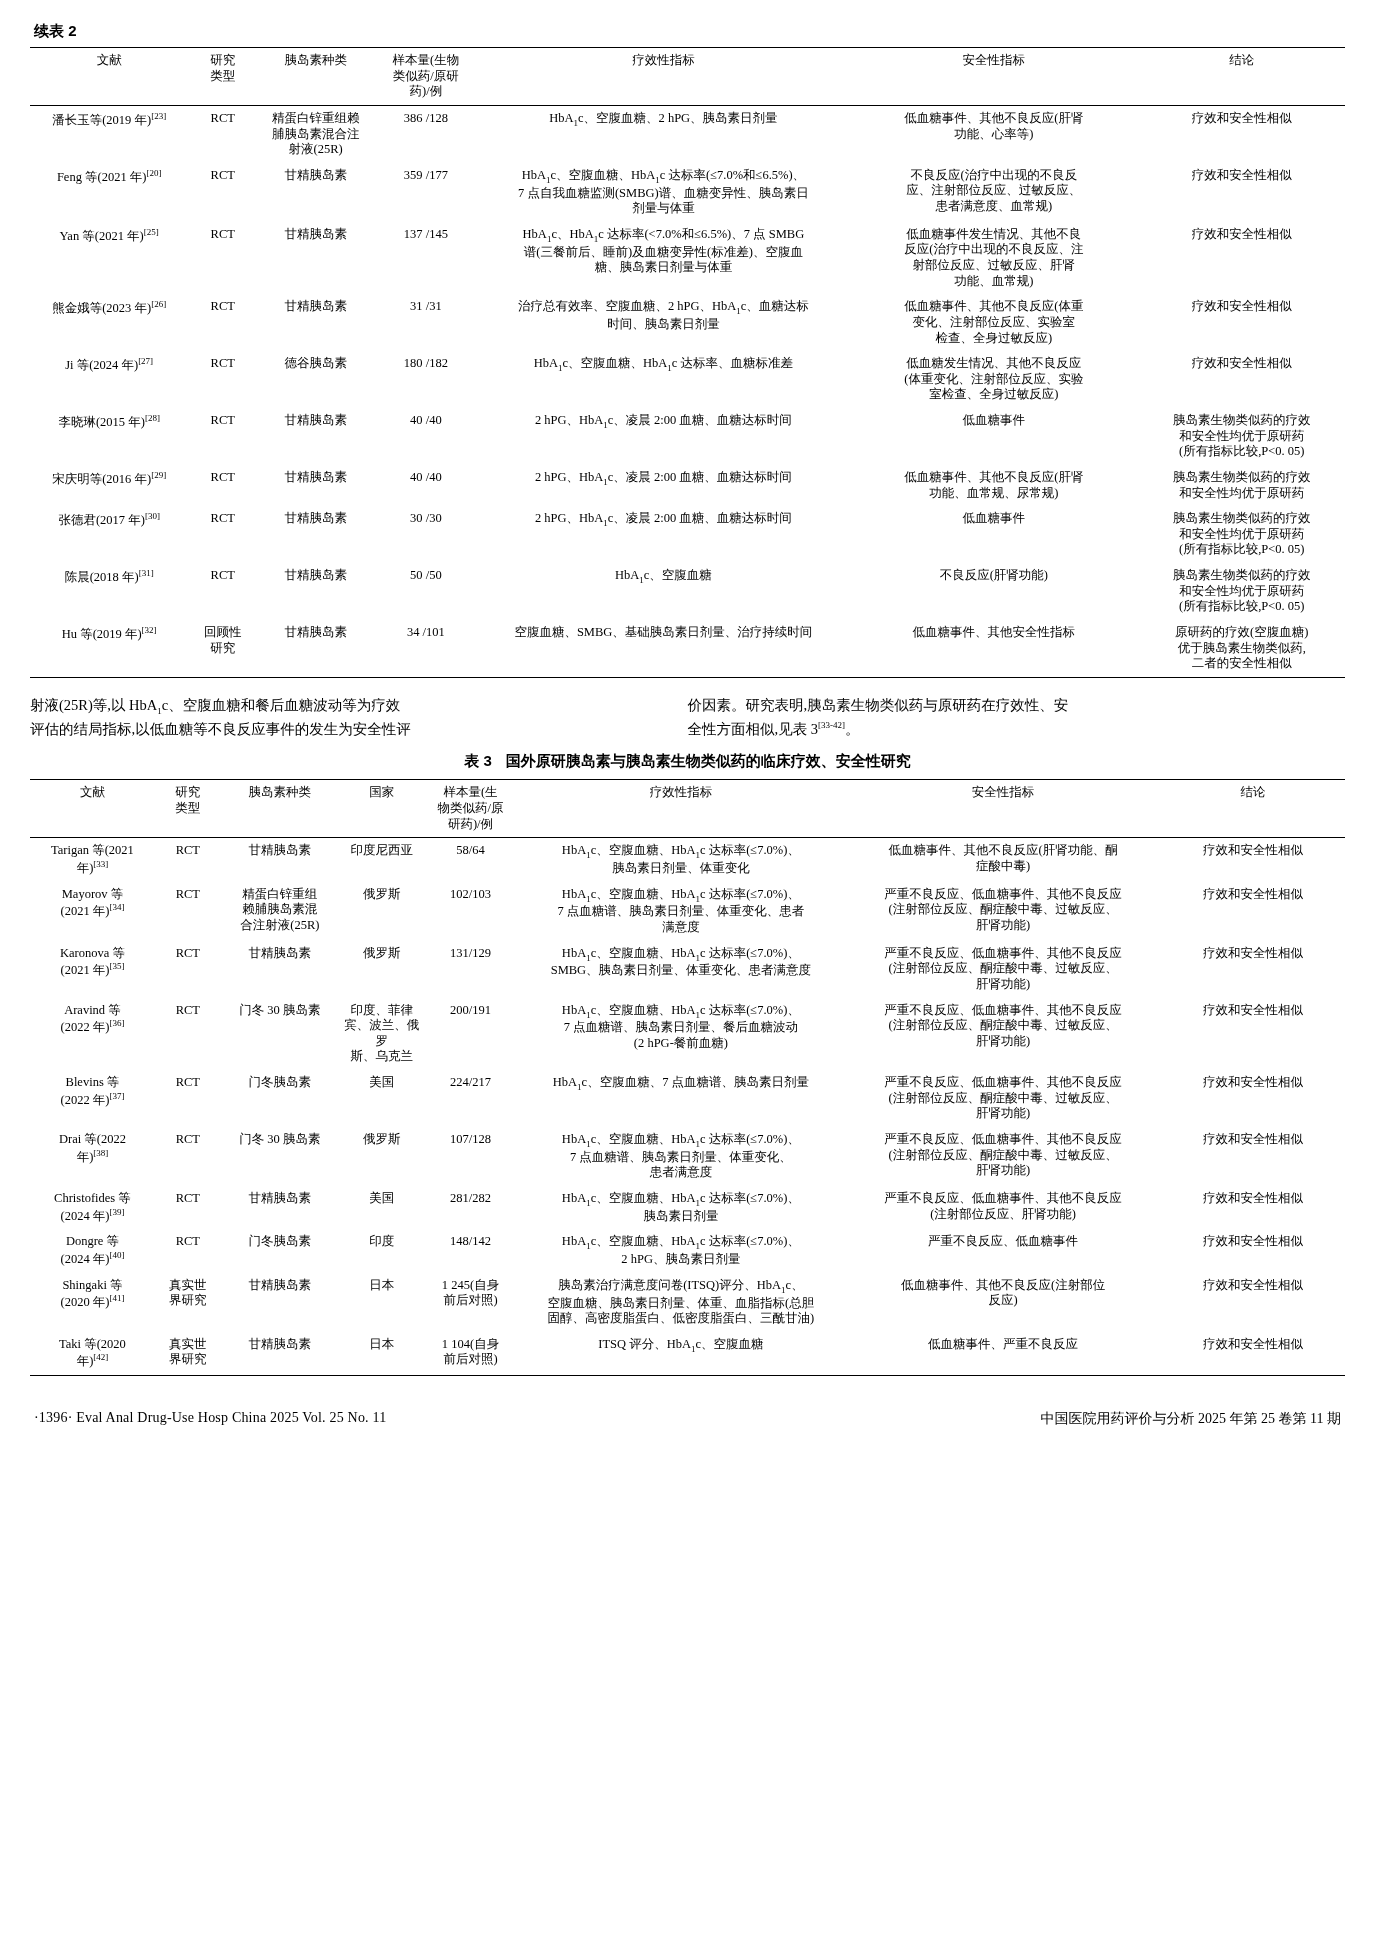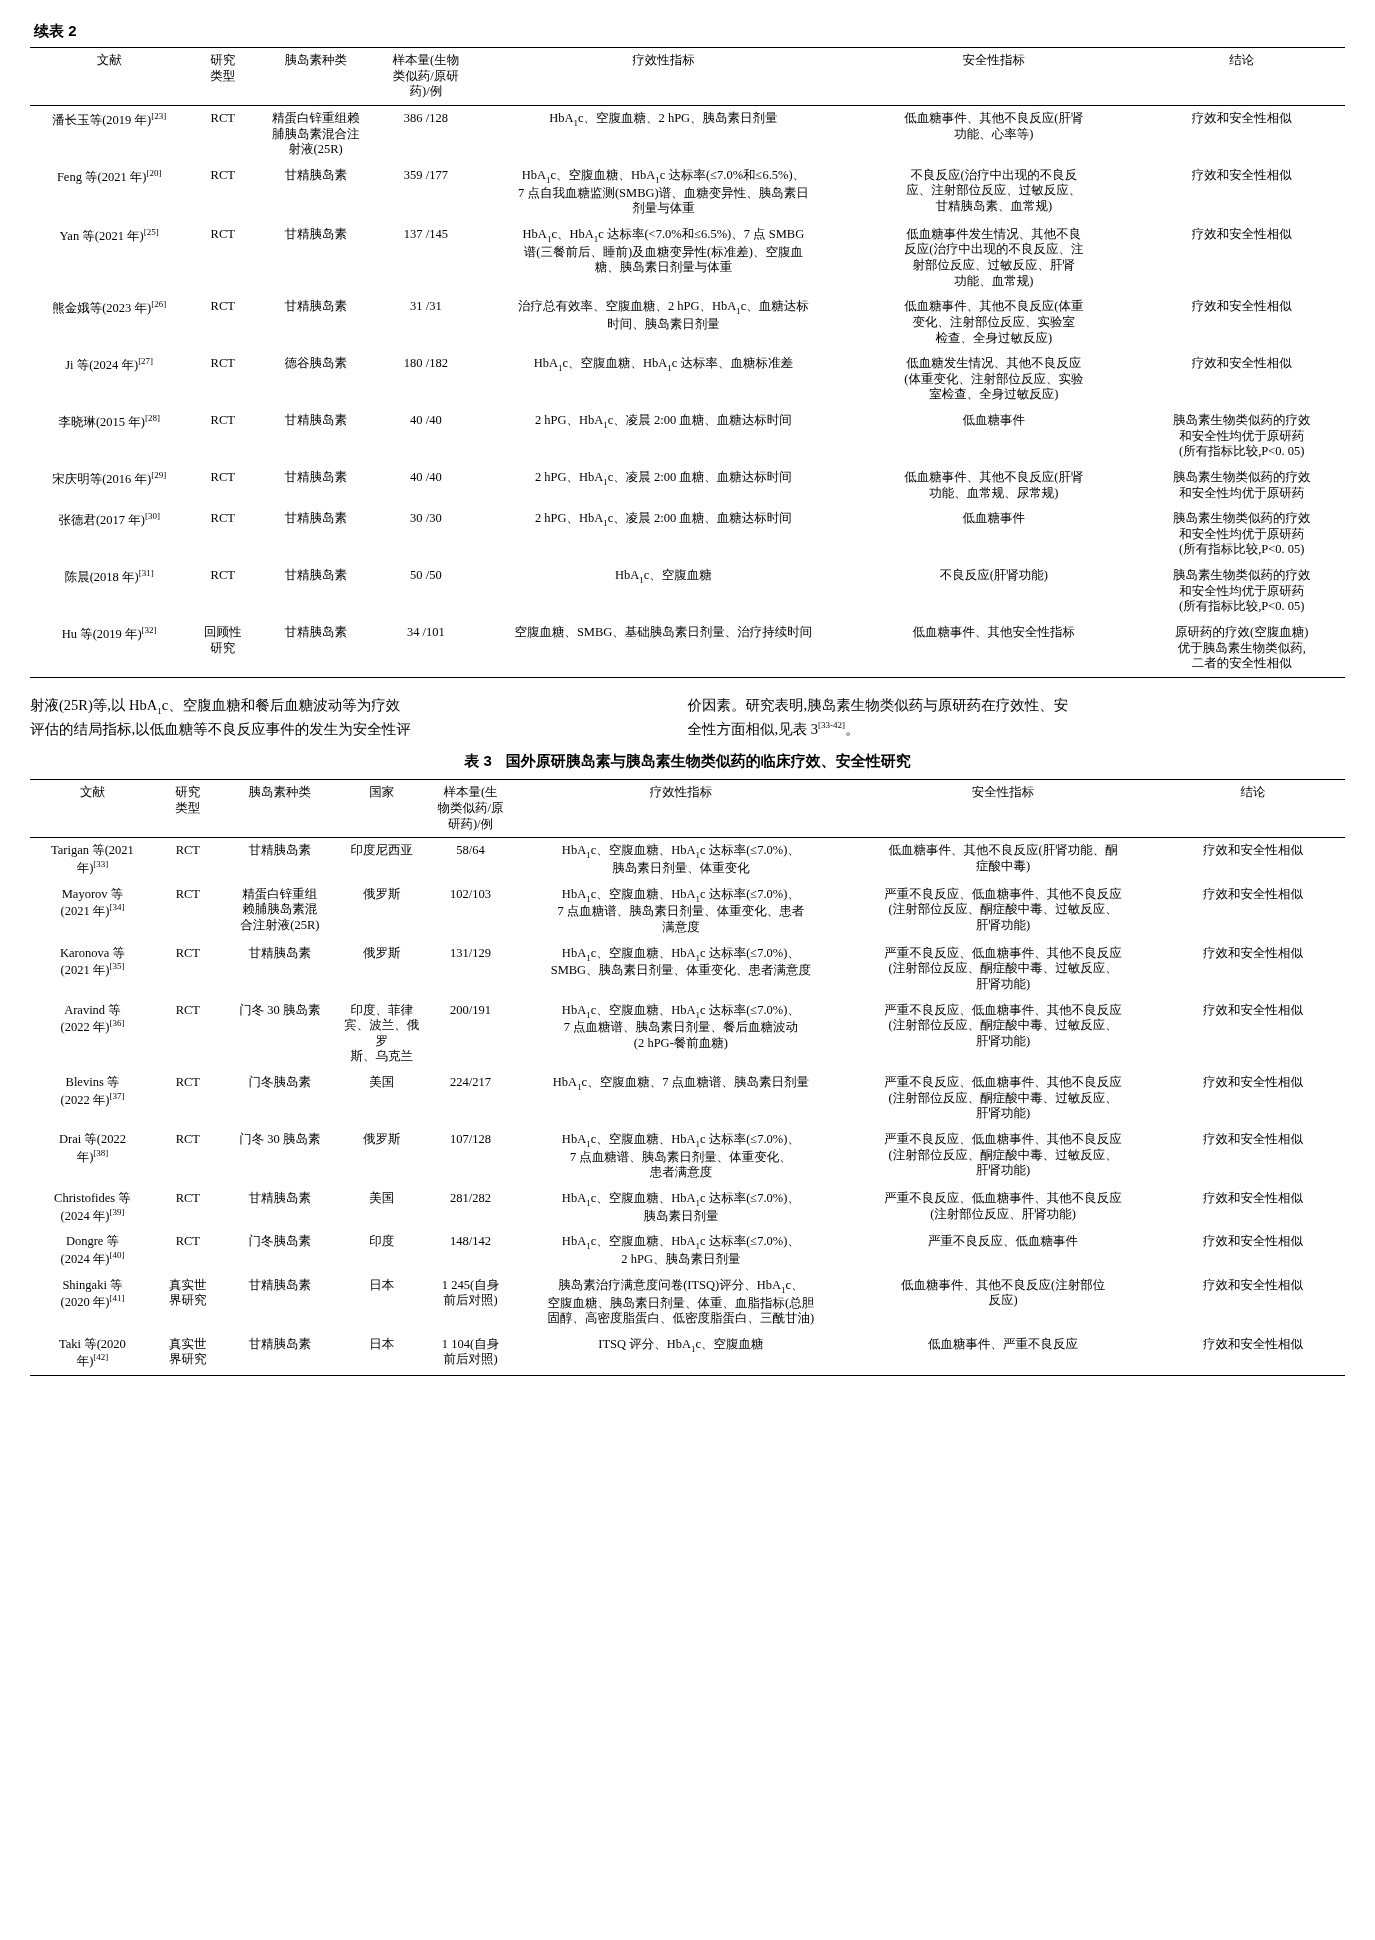--- a/index.html
+++ b/index.html
@@ -153,21 +153,21 @@
             <div>359 /177</div>
           </td>
           <td class="">
             <div>HbA<span class="sub">1</span>c、空腹血糖、HbA<span class="sub">1</span>c 达标率(≤7.0%和≤6.5%)、</div>
             <div>7 点自我血糖监测(SMBG)谱、血糖变异性、胰岛素日</div>
             <div>剂量与体重</div>
           </td>
           <td class="">
             <div>不良反应(治疗中出现的不良反</div>
             <div>应、注射部位反应、过敏反应、</div>
-            <div>甘精胰岛素、血常规)</div>
+            <div>患者满意度、血常规)</div>
           </td>
           <td class="">
             <div>疗效和安全性相似</div>
           </td>
         </tr>
         <tr>
           <td class="lit">Yan 等(2021 年)<span class="sup">[25]</span></td>
           <td class="">
             <div>RCT</div>
           </td>
@@ -715,14 +715,18 @@
           <td class="rule-bot">
             <div>低血糖事件、严重不良反应</div>
           </td>
           <td class="rule-bot">
             <div>疗效和安全性相似</div>
           </td>
         </tr>
       </tbody>
   </table>
 
+  <div class="footer">
+    <div class="l">·1396·  Eval Anal Drug-Use Hosp China 2025 Vol. 25 No. 11</div>
+    <div class="r">中国医院用药评价与分析    2025 年第 25 卷第 11 期</div>
+  </div>
 
 </div>
 
 </body></html>

